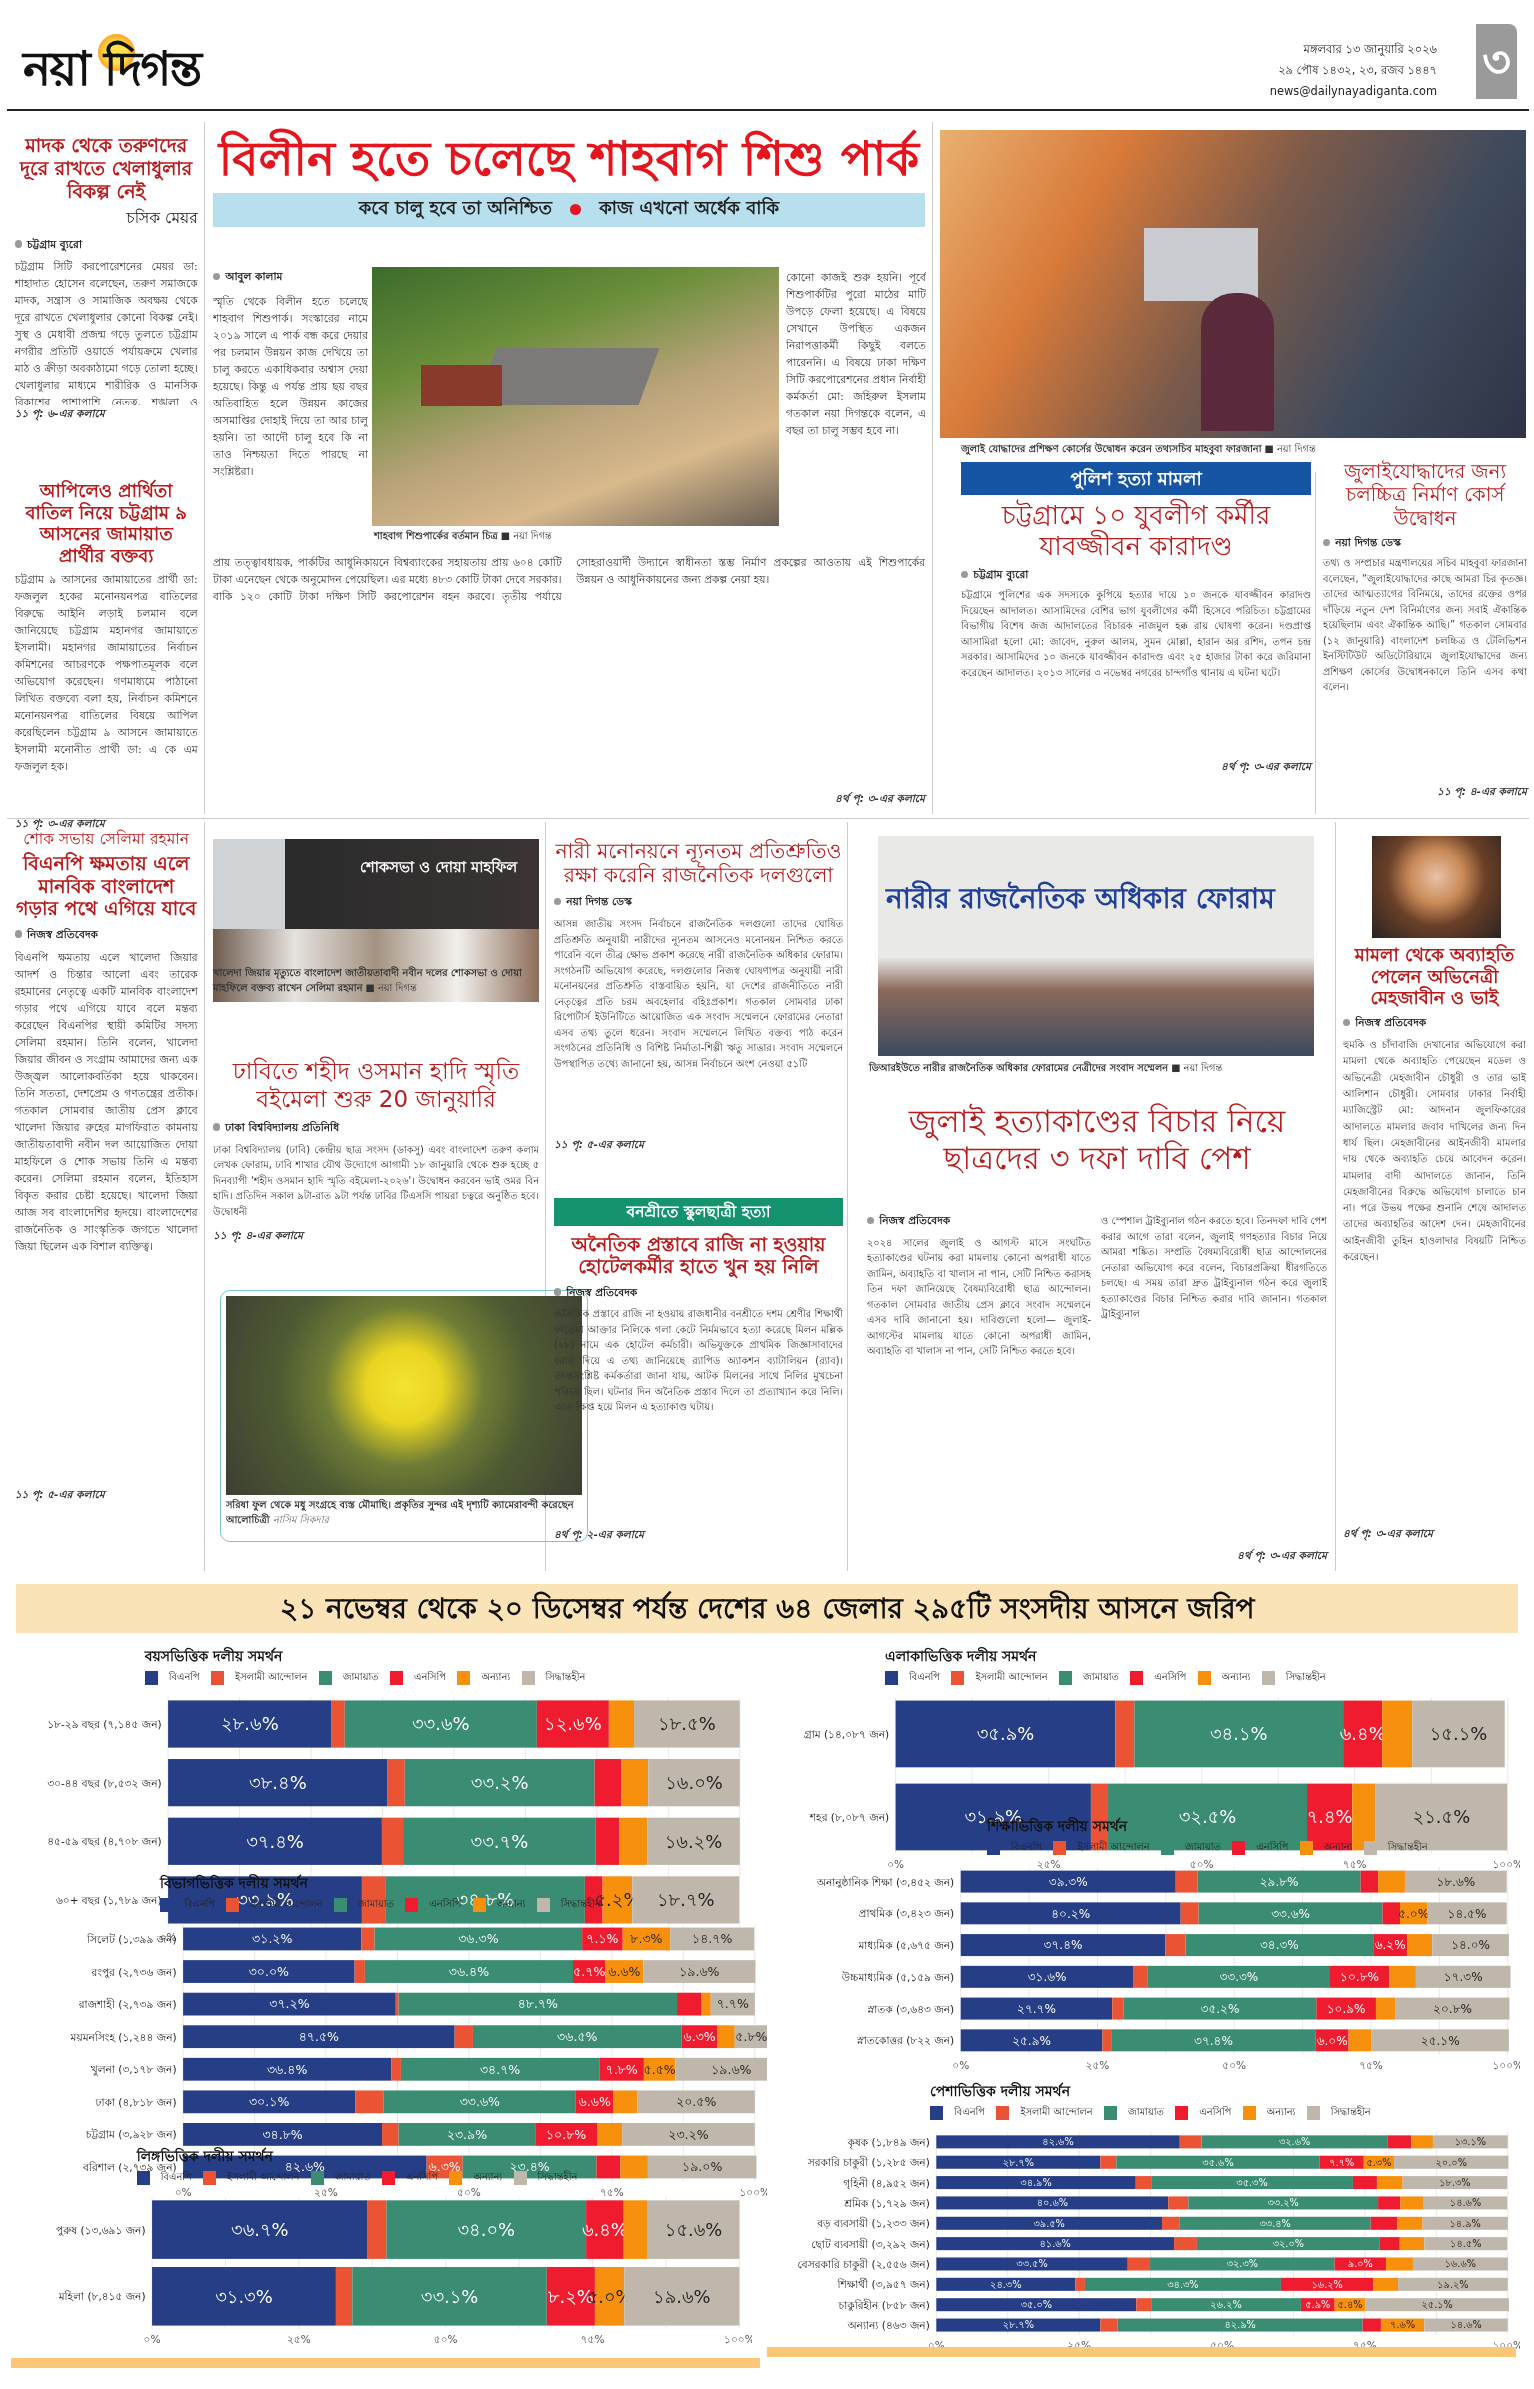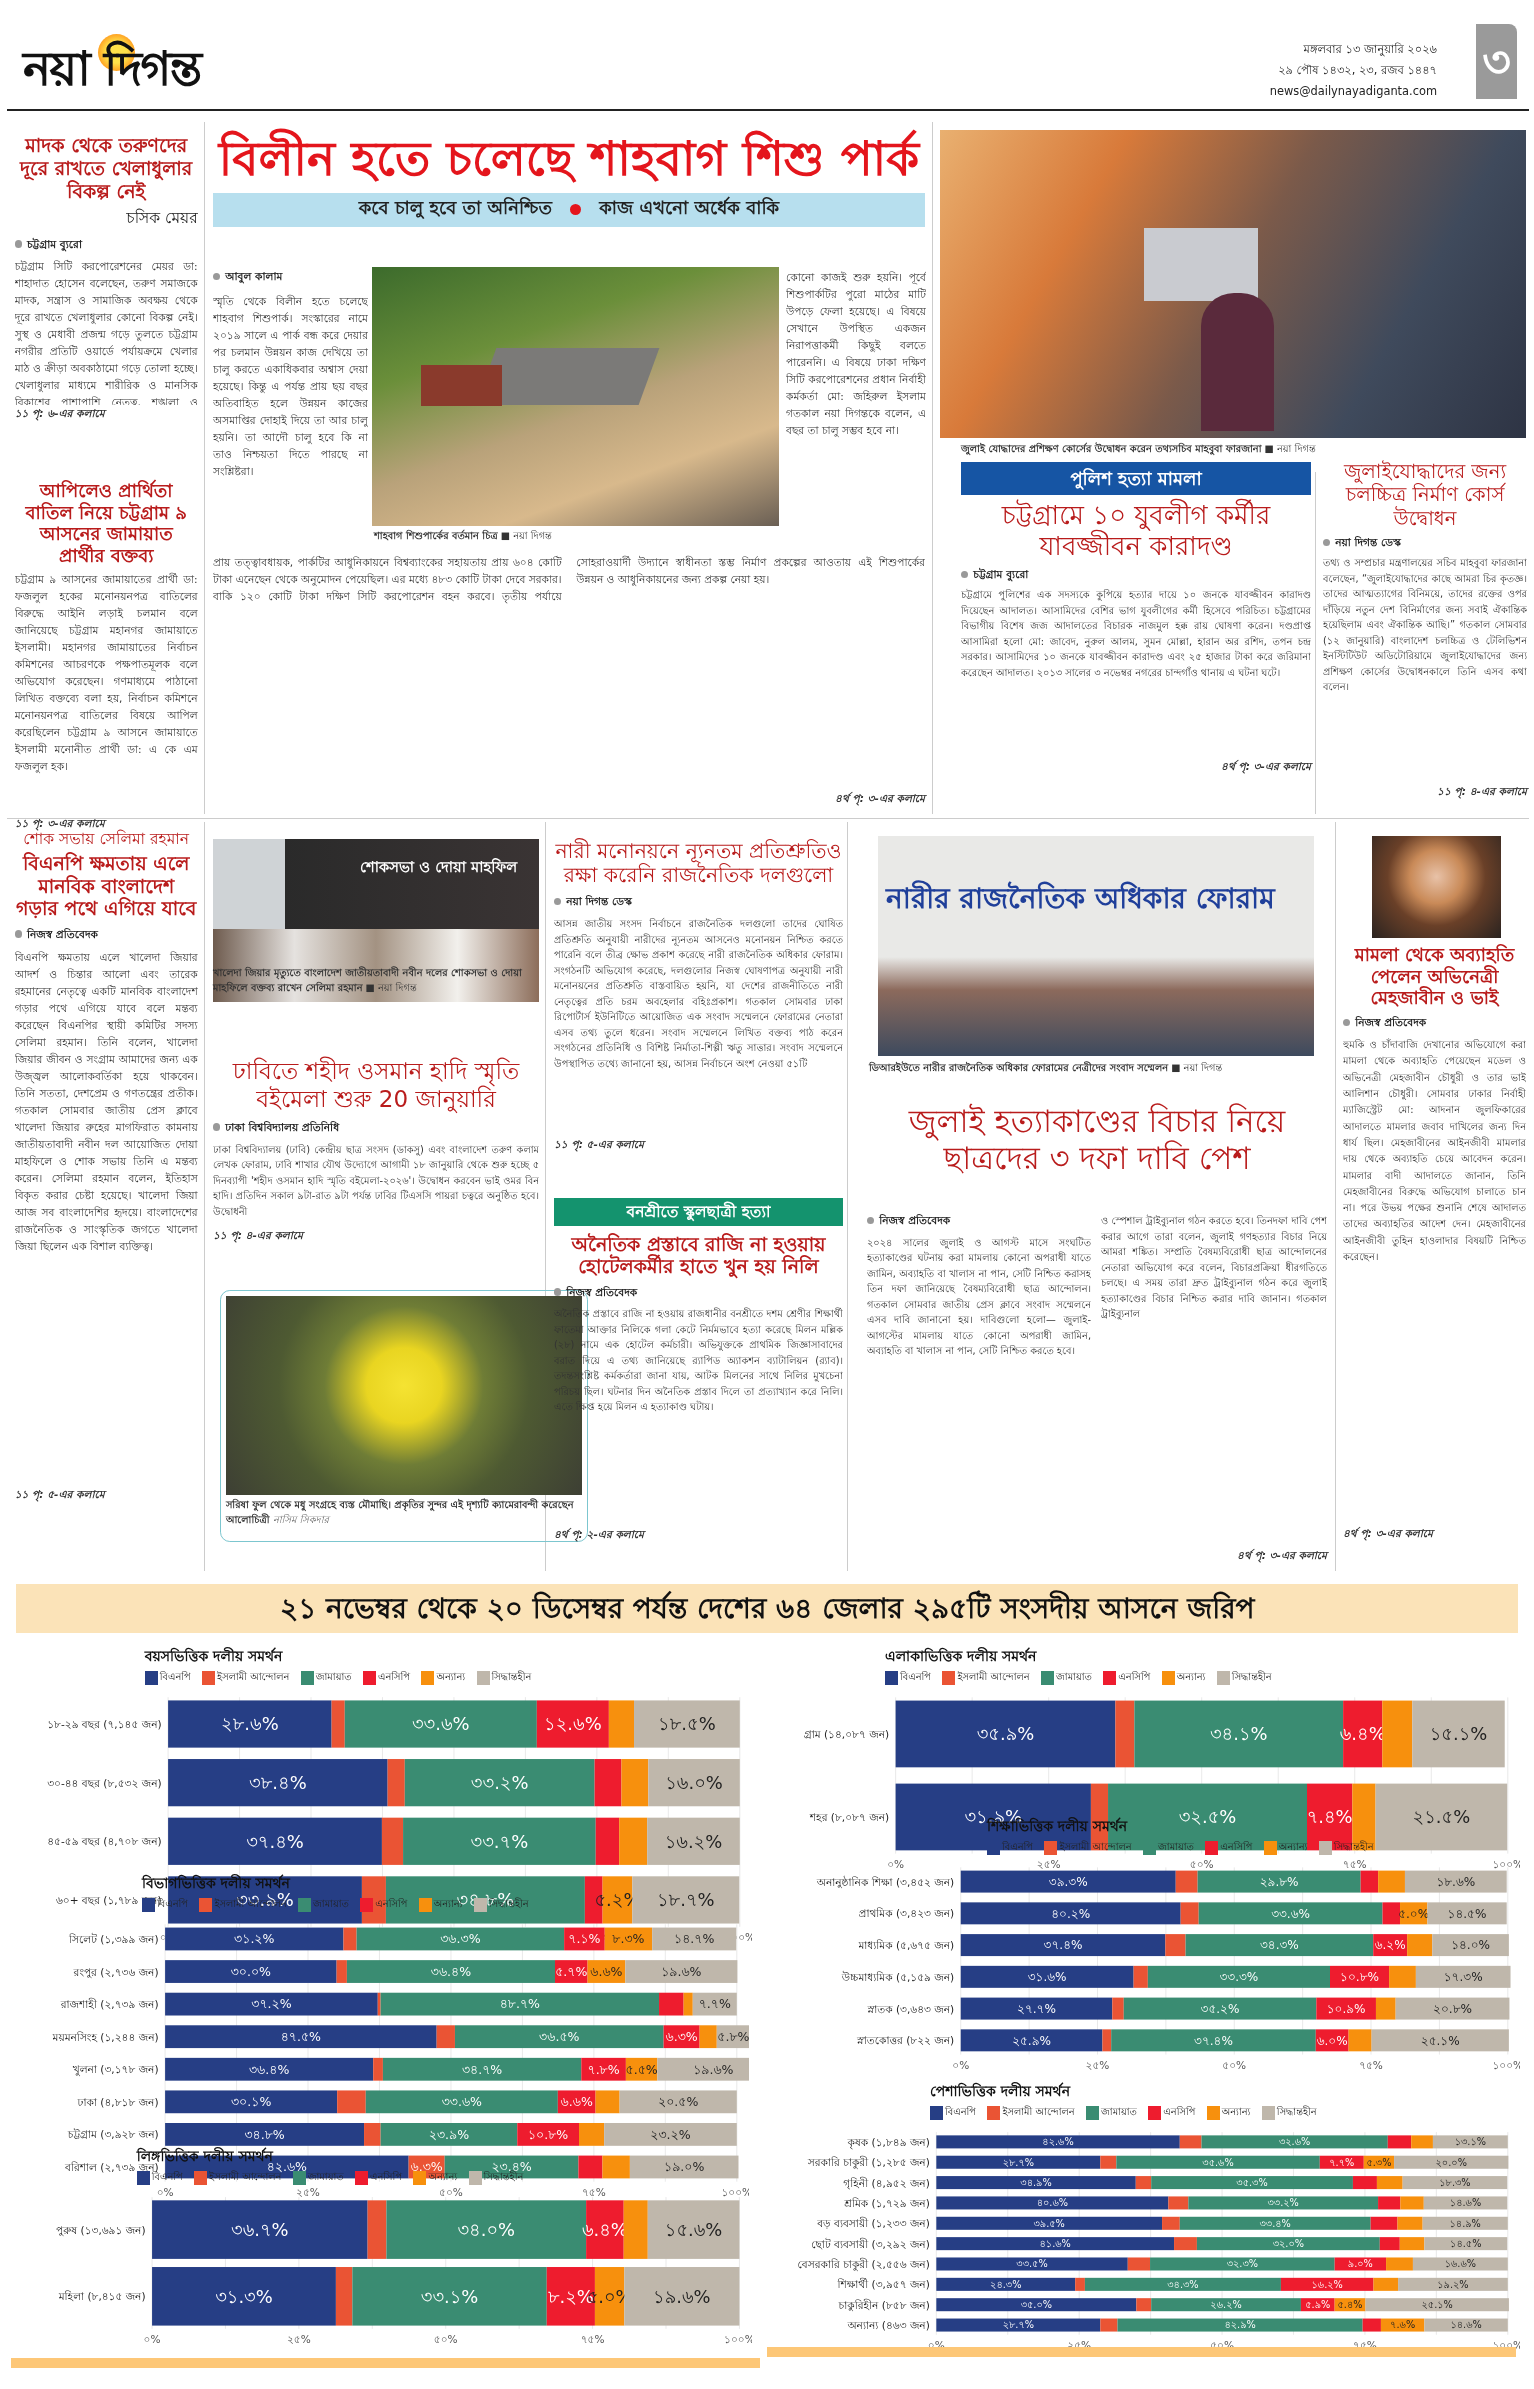--- a/index.html
+++ b/index.html
@@ -17,21 +17,21 @@
 .byline::before{content:"";display:inline-block;width:7.3px;height:7.3px;border-radius:50%;background:#999;margin-right:4.9px}
 .cont{font-weight:bold;font-style:italic}
 .photo{background:#888;overflow:hidden}
 .caption{font-size:9.8px;color:#333;line-height:14.7px}
 .strap{color:#fff;font-weight:bold;text-align:center}
 .chart-band{left:16.3px;width:1502px;height:49px;top:1584px;background:#fbe3b8}
 .chart-band-title{font-size:28px;font-weight:bold;color:#111;text-align:center;line-height:49px}
 .bottom-band{height:9.8px;background:#fdc777}
 .chart-title{font-size:14px;font-weight:bold;color:#111}
 .legend{display:flex;gap:11.4px;font-size:9.8px;align-items:center}
-.lg-item{display:flex;align-items:center;gap:2px}
+.lg-item{display:flex;align-items:center;gap:11px}
 .sw{width:13px;height:14.7px;display:inline-block}
 svg text{font-family:"DejaVu Sans",sans-serif}
 </style>
 </head>
 <body>
 
 <div class="abs sun"></div>
 <div class="abs masthead-logo">নয়া দিগন্ত</div>
 <div class="abs dateline">
   <div>মঙ্গলবার ১৩ জানুয়ারি ২০২৬</div>
@@ -327,21 +327,21 @@
         <rect x="718.992" y="170" width="28.576000000000022" height="82" fill="#f7900d"></rect>
         <rect x="747.568" y="170" width="161.67999999999995" height="82" fill="#bfb7ab"></rect>
         <text x="828.4079999999999" y="218.7" text-anchor="middle" font-size="22" fill="#222">২১.৫%</text>
         <text x="158" y="274" text-anchor="middle" font-size="13" fill="#555">০%</text>
         <text x="346" y="274" text-anchor="middle" font-size="13" fill="#555">২৫%</text>
         <text x="534" y="274" text-anchor="middle" font-size="13" fill="#555">৫০%</text>
         <text x="722" y="274" text-anchor="middle" font-size="13" fill="#555">৭৫%</text>
         <text x="910" y="274" text-anchor="middle" font-size="13" fill="#555">১০০%</text>
       </svg>
     </div>
-    <div class="abs" style="left: 12px; top: 1872px; width: 737px; height: 331px;">
+    <div class="abs" style="left: 30px; top: 1872px; width: 737px; height: 331px;">
       <div class="chart-title" style="position: absolute; left: 130px; top: 0px;">বিভাগভিত্তিক দলীয় সমর্থন</div>
       <div class="legend" style="position: absolute; left: 130px; top: 24.4px;">
         <span class="lg-item">
           <span class="sw" style="background: rgb(38, 62, 133);"></span>
           <span>বিএনপি</span>
         </span>
         <span class="lg-item">
           <span class="sw" style="background: rgb(234, 84, 52);"></span>
           <span>ইসলামী আন্দোলন</span>
         </span>

